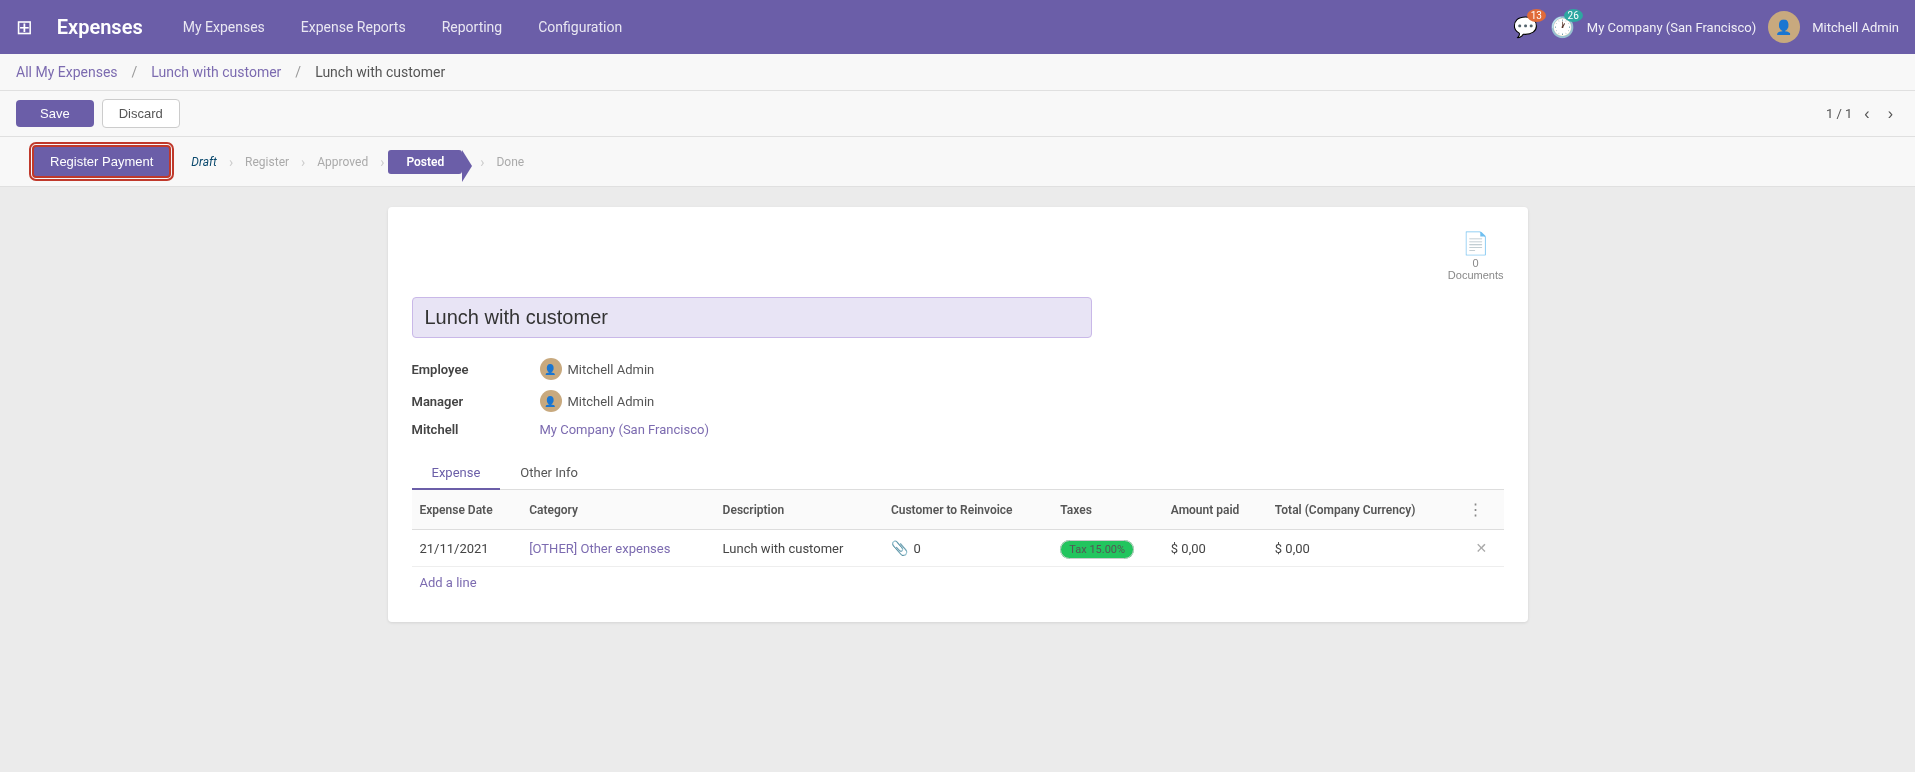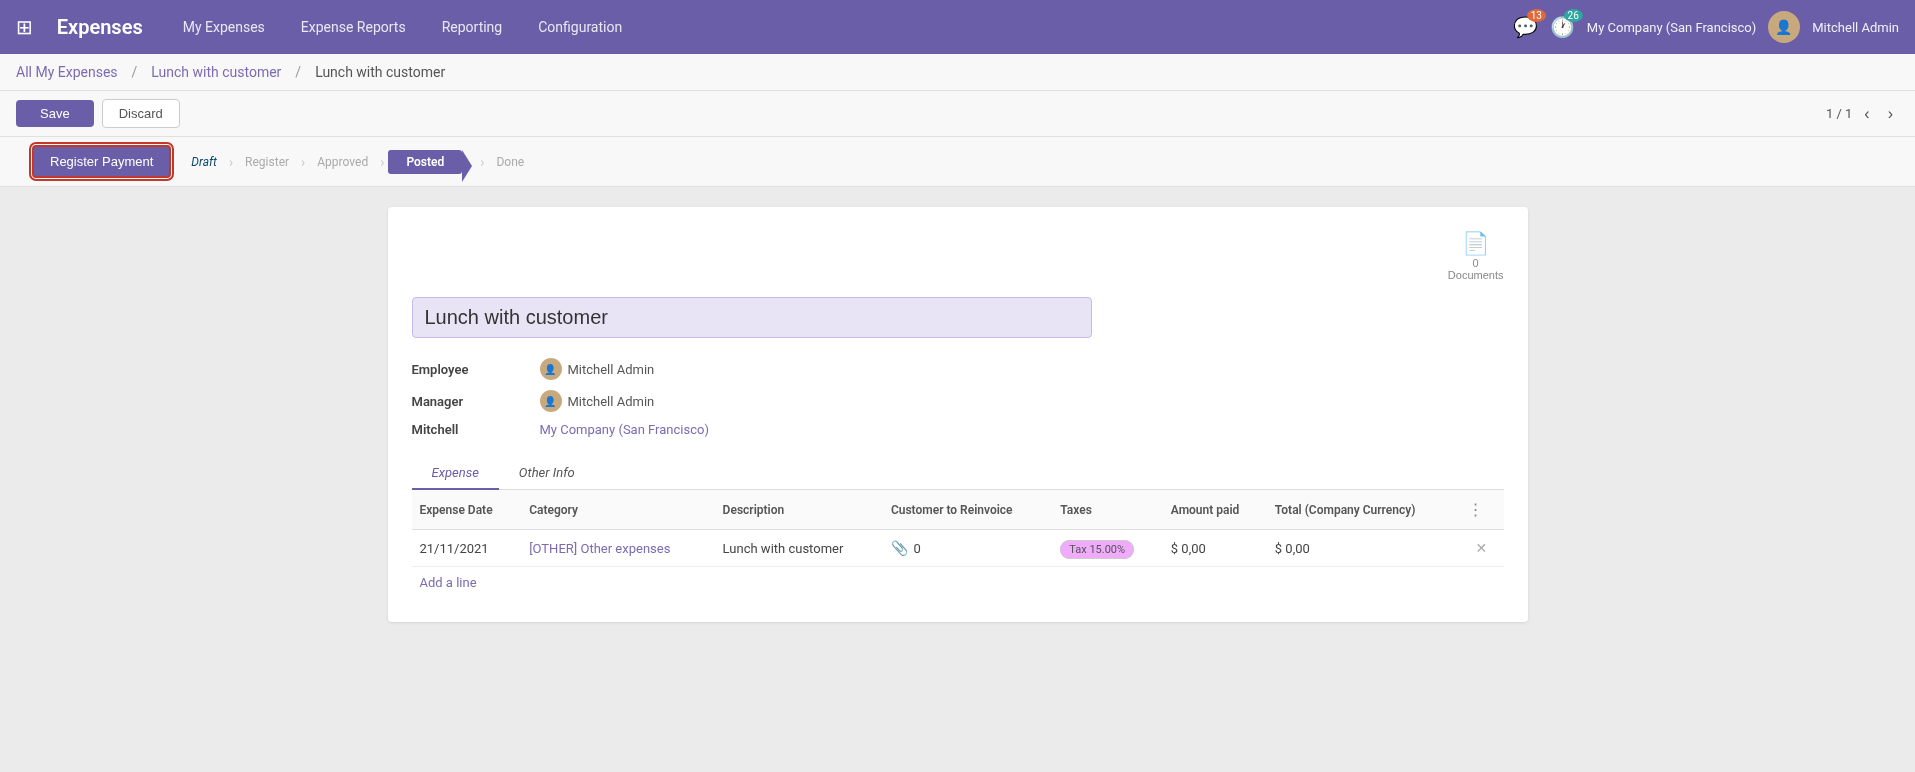--- a/index.html
+++ b/index.html
@@ -178,21 +178,20 @@
       border-bottom: 1px solid #ddd;
       margin: 20px 0 0 0;
     }
     .tab {
       padding: 8px 20px;
       cursor: pointer;
       font-size: 13px;
       color: #555;
       border-bottom: 2px solid transparent;
       margin-bottom: -1px;
-      font-style: italic;
     }
     .tab.active {
       color: #6b5ea8;
       border-bottom: 2px solid #6b5ea8;
     }
 
     
     .expense-table {
       width: 100%;
       border-collapse: collapse;
@@ -212,21 +211,21 @@
       font-size: 13px;
       color: #444;
       border-bottom: 1px solid #eee;
     }
     .tax-badge {
       border: 1px solid #ccc;
       border-radius: 12px;
       padding: 2px 8px;
       font-size: 11px;
       color: #555;
-      background: #f0abfc;
+      background: #22c55e;
     }
     .col-menu-btn { background: none; border: none; cursor: pointer; color: #888; font-size: 16px; }
     .delete-btn { color: #aaa; cursor: pointer; margin-left: 8px; font-size: 14px; }
     .add-line {
       color: #7c6bb0;
       cursor: pointer;
       font-size: 13px;
       padding: 8px;
       display: inline-block;
     }

